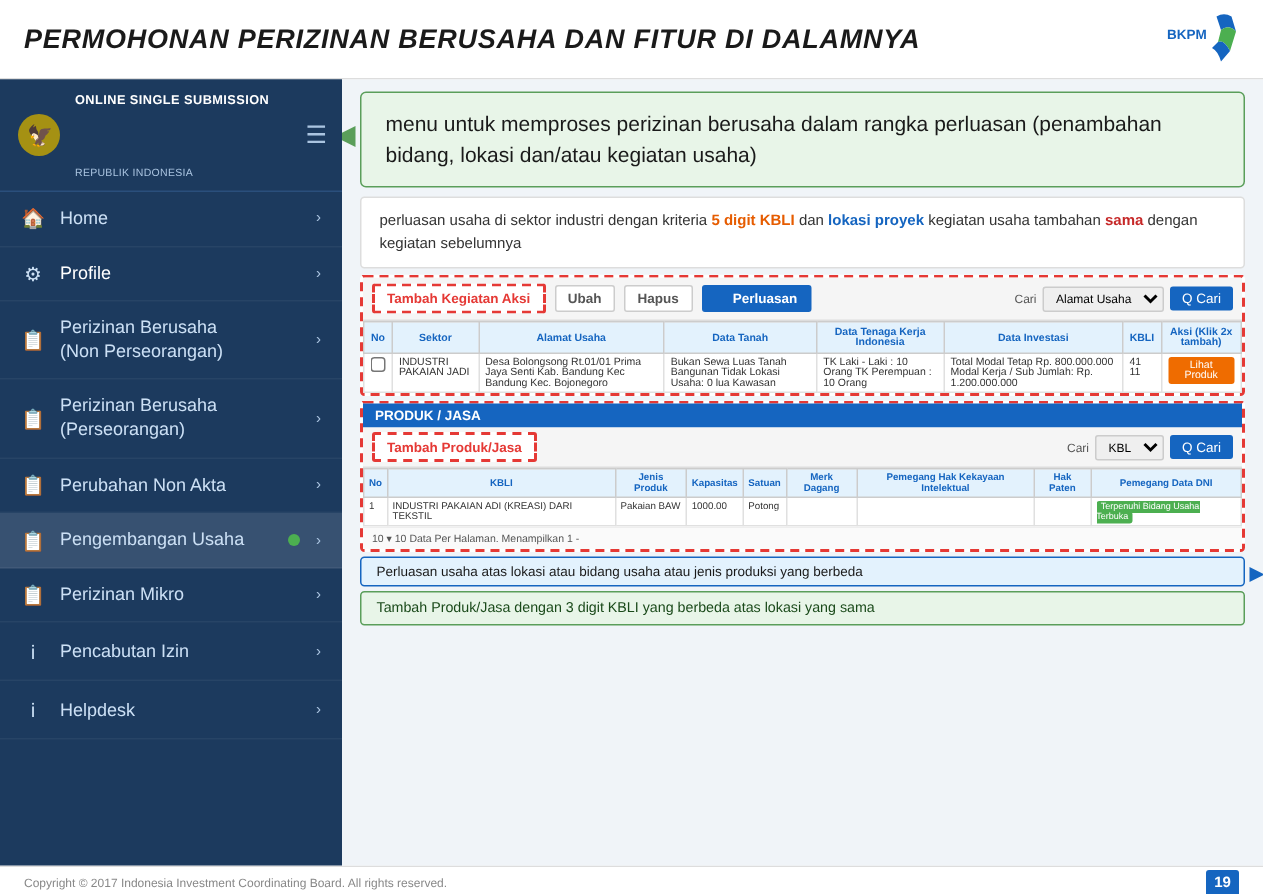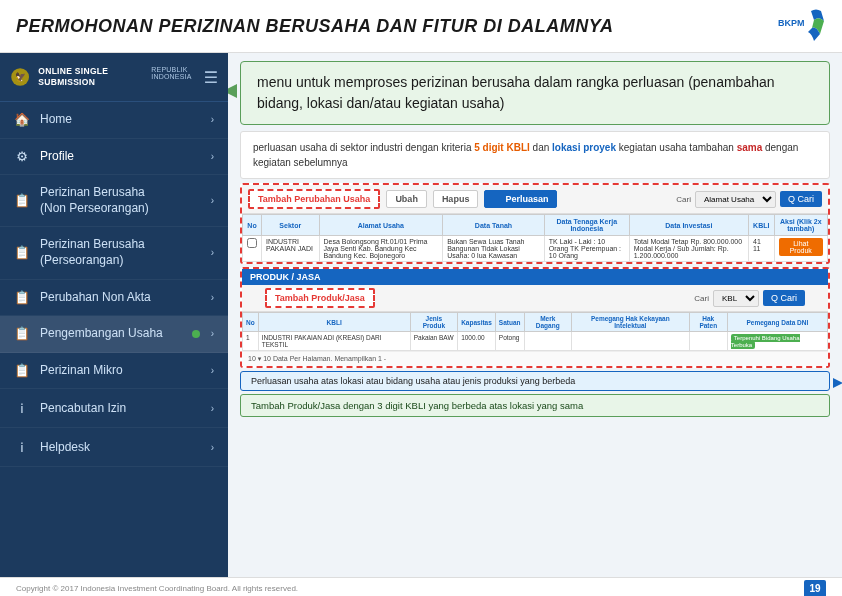--- a/index.html
+++ b/index.html
@@ -55,21 +55,21 @@
       align-items: center;
       gap: 8px;
       border-bottom: 1px solid #2a4f7c;
     }
     .sidebar-logo-icon {
       width: 32px;
       height: 32px;
     }
     .sidebar-brand {
       display: flex;
-      flex-direction: row;
+      flex-direction: column;
       gap: 40px;
     }
     .sidebar-brand-main {
       color: #fff;
       font-size: 8.5px;
       font-weight: bold;
       letter-spacing: 0.3px;
       line-height: 1.3;
     }
     .sidebar-brand-sub {
@@ -281,21 +281,21 @@
       background: #1565c0;
       color: #fff;
       font-size: 9px;
       font-weight: bold;
       padding: 3px 8px;
     }
     .produk-toolbar {
       display: flex;
       align-items: center;
       gap: 6px;
-      padding: 3px 23px;
+      padding: 3px 6px;
       background: #f5f5f5;
       border-bottom: 1px solid #ddd;
     }
     .mini-table2 {
       width: 100%;
       border-collapse: collapse;
       font-size: 7px;
     }
     .mini-table2 th {
       background: #e3f2fd;
@@ -475,21 +475,21 @@
       <div class="callout-arrow"></div>
       <span>menu untuk memproses perizinan berusaha dalam rangka perluasan (penambahan bidang, lokasi dan/atau kegiatan usaha)</span>
     </div>
 
     <div class="info-box">
       <span>perluasan usaha di sektor industri dengan kriteria </span><span class="highlight-orange">5 digit KBLI</span><span> dan </span><span class="highlight-blue">lokasi proyek</span><span> kegiatan usaha tambahan </span><span class="highlight-red">sama</span><span> dengan kegiatan sebelumnya</span>
     </div>
 
     <div class="table-area">
       <div class="table-toolbar">
-        <button class="btn-action btn-tambah">Tambah Perubahan Usaha</button>
+        <button class="btn-action btn-tambah">Tambah Kegiatan Aksi</button>
         <button class="btn-action btn-ubah">Ubah</button>
         <button class="btn-action btn-hapus">Hapus</button>
         <button class="btn-action btn-perluasan">Perluasan</button>
         <div class="search-row" style="margin-left:auto;">
           <span class="search-label-sm">Cari</span>
           <select class="search-select-sm">
             <option>Alamat Usaha</option>
           </select>
           <button class="btn-cari">Q Cari</button>
         </div>

